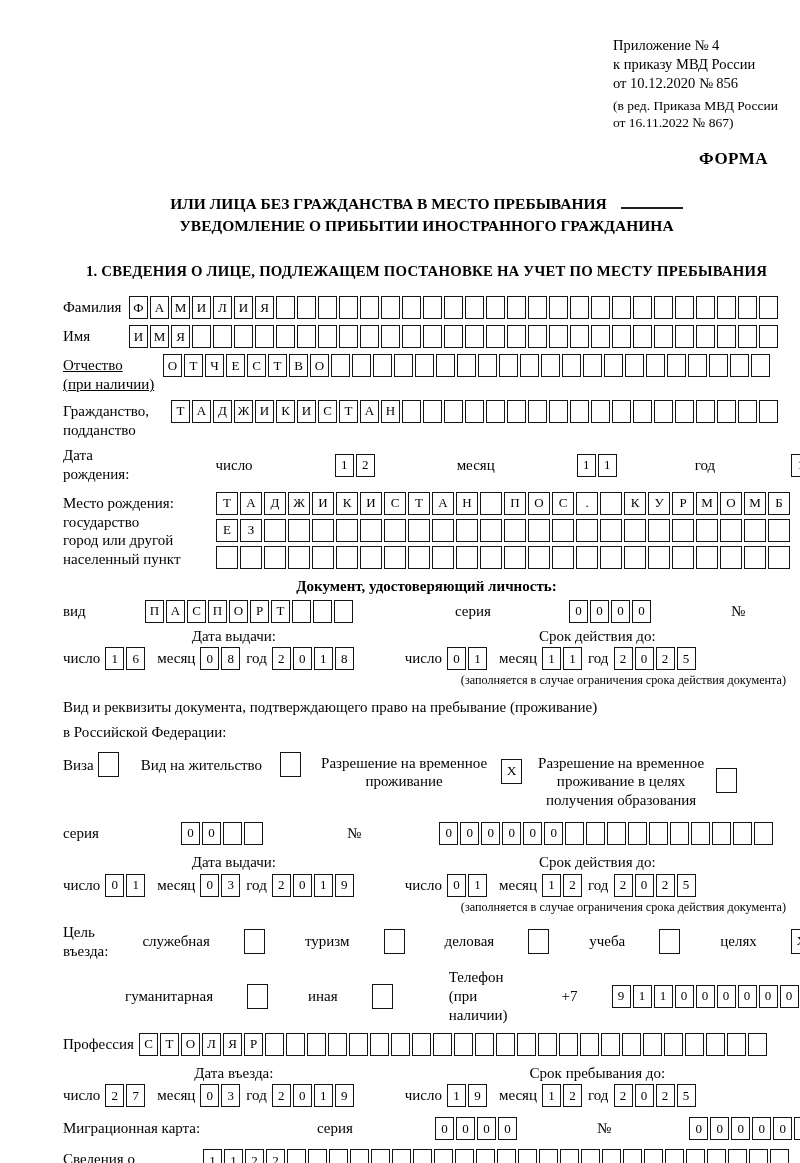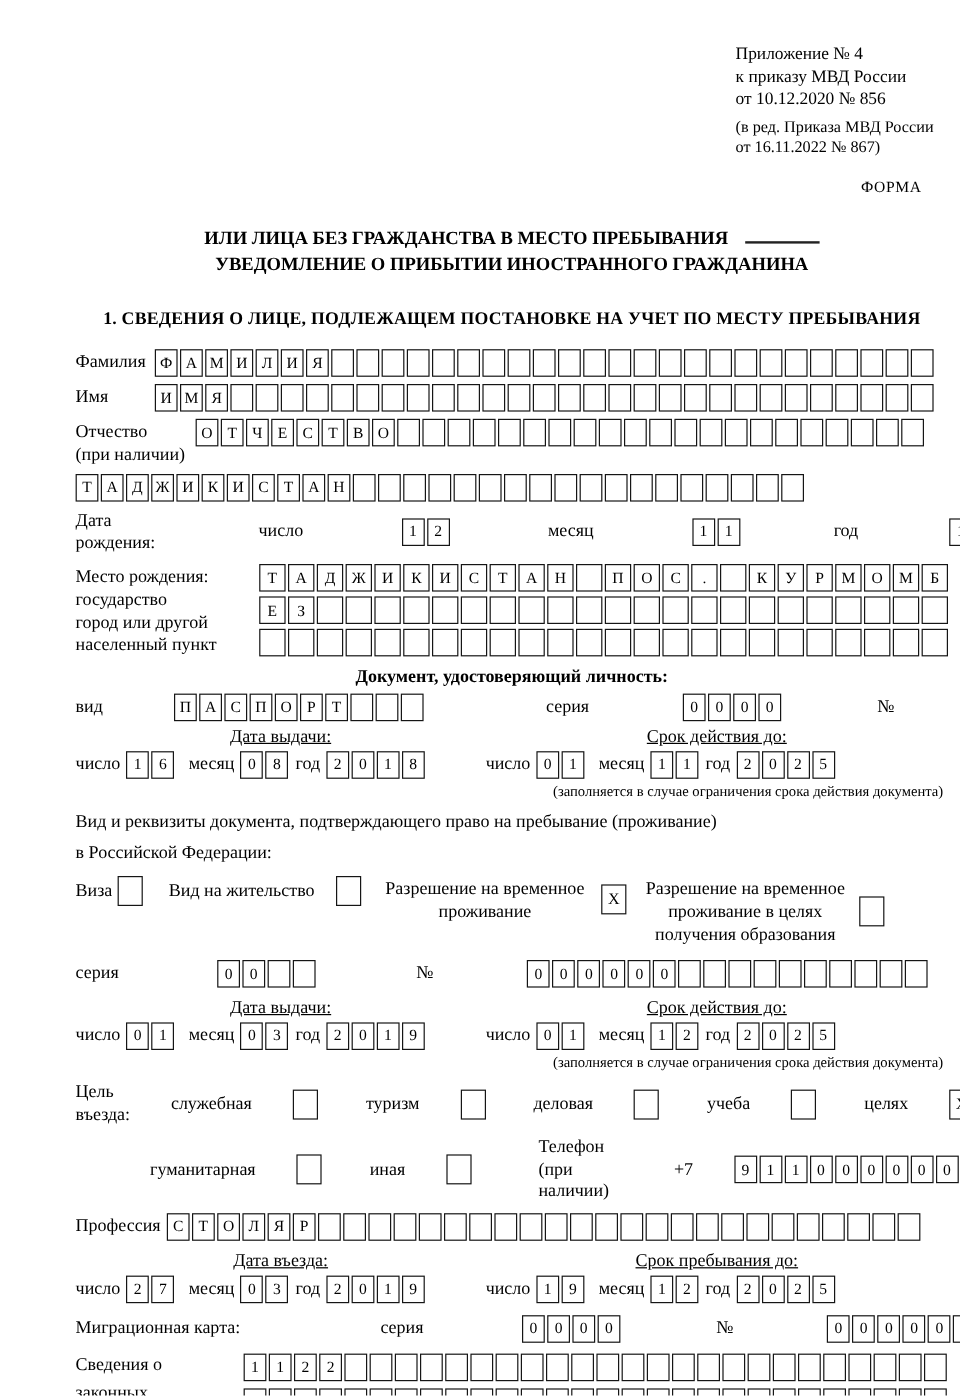--- a/index.html
+++ b/index.html
@@ -3,48 +3,48 @@
 <meta charset="utf-8">
 <style>
   html,body{margin:0;padding:0;background:#ffffff;}
   body{font-family:"Liberation Serif","DejaVu Serif",serif;color:#000;}
   .page{width:800px;height:1163px;box-sizing:border-box;padding:36px 10px 10px 63px;position:relative;background:#fff;font-size:15px;line-height:1.25;}
   .pre{white-space:pre-line;}
 
   
   .appendix{width:190px;margin-left:550px;font-size:14.5px;line-height:1.3;}
   .appendix .edition{font-size:13.5px;margin-top:4px;}
-  .forma{font-weight:normal;text-align:right;padding-right:22px;margin-top:16px;font-size:13px;letter-spacing:.5px;}
+  .forma{font-weight:bold;text-align:right;padding-right:22px;margin-top:16px;font-size:17px;letter-spacing:.5px;}
 
   .title{font-weight:bold;text-align:center;margin-top:24px;font-size:15.5px;line-height:1.45;}
   .title .blank-line{display:inline-block;width:62px;border-bottom:2.5px solid #222;height:12px;margin-left:14px;}
 
   .sec-heading{font-weight:bold;text-align:center;margin-top:24px;font-size:14.8px;letter-spacing:.2px;}
 
   
   .cells{display:flex;gap:2px;flex:none;}
   .cell{box-sizing:border-box;width:19px;height:23px;border:1.6px solid #151515;display:flex;align-items:center;justify-content:center;font-size:13px;flex:none;background:#fff;}
   .cells.wide .cell{width:22px;}
   .checkbox{box-sizing:border-box;width:21px;height:25px;border:1.6px solid #151515;display:flex;align-items:center;justify-content:center;font-size:13.5px;flex:none;background:#fff;}
 
   .frow{display:flex;align-items:flex-start;margin-top:6px;}
   .flabel{flex:none;padding-top:2px;}
-  .w64{width:66px;} .w100{width:100px;} .w108{width:108px;} .w140{width:140px;}
+  .w64{width:66px;} .w100{width:100px;text-decoration:underline;} .w108{width:108px;} .w140{width:140px;}
 
   .inline-row{display:flex;align-items:center;margin-top:7px;gap:36px;}
   .inline-row .gap{width:10px;flex:none;}
 
   .stack{display:flex;flex-direction:column;gap:4px;}
 
   .doc-heading{font-weight:bold;text-align:center;margin-top:8px;}
 
   .twocol{display:flex;margin-top:4px;}
   .twocol .col-l{width:47%;flex:none;}
   .twocol .col-r{flex:1;}
-  .date-heading{text-align:center;margin-bottom:2px;text-decoration:underline;}
+  .date-heading{text-align:center;margin-bottom:2px;}
   .date-row{display:flex;align-items:center;}
   .date-row .dlabel{margin-right:5px;}
   .date-row .sep{width:12px;flex:none;}
   .note{font-size:12.2px;text-align:right;margin-top:3px;padding-right:4px;}
 
   .options-row{display:flex;align-items:flex-start;margin-top:6px;}
   .opt{display:flex;align-items:center;}
   .opt .olabel{padding-top:2px;}
   .opt .center{text-align:center;}
 
@@ -179,20 +179,22 @@
         <div class="cell"></div>
         <div class="cell"></div>
         <div class="cell"></div>
         <div class="cell"></div>
         <div class="cell"></div>
         <div class="cell"></div>
       </div>
   </div>
 
   <div class="frow">
+    <div class="flabel w108 pre">Гражданство,
+подданство</div>
     <div class="cells">
         <div class="cell">Т</div>
         <div class="cell">А</div>
         <div class="cell">Д</div>
         <div class="cell">Ж</div>
         <div class="cell">И</div>
         <div class="cell">К</div>
         <div class="cell">И</div>
         <div class="cell">С</div>
         <div class="cell">Т</div>

